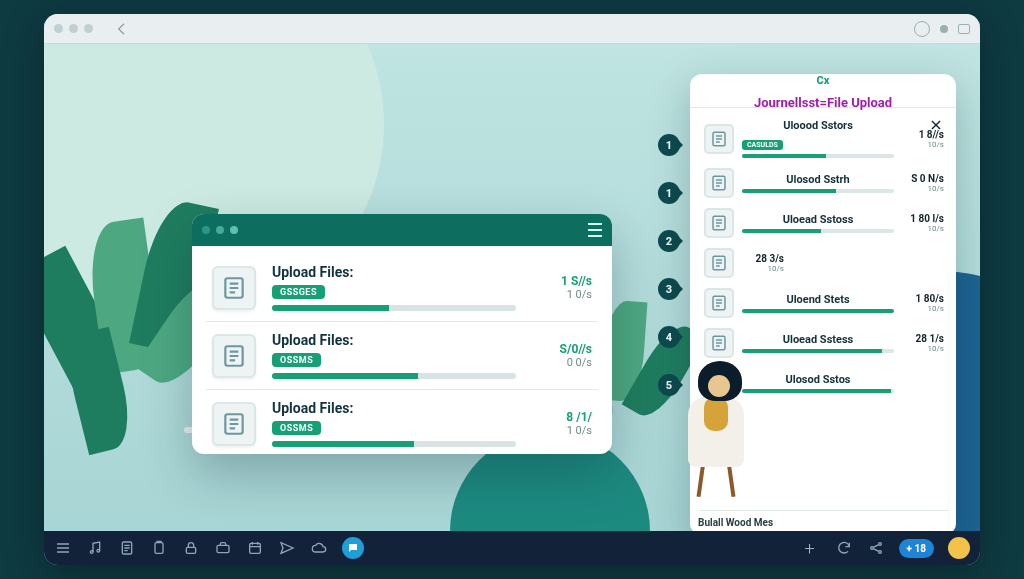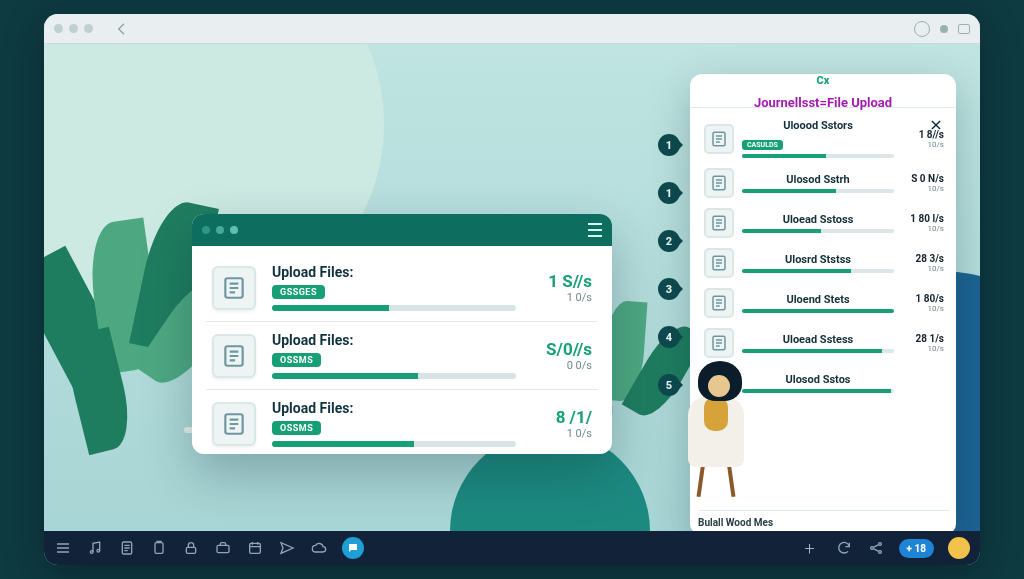--- a/index.html
+++ b/index.html
@@ -96,21 +96,21 @@
     display:flex;align-items:center;justify-content:center;
     box-shadow: inset 0 0 0 2px #dbe6e6, 0 2px 3px rgba(0,0,0,.06);
   }
   .file-icon svg{width:26px;height:26px;}
   .file-main{flex:1;}
   .file-title{font-weight:700;color:#10333f;font-size:14px;}
   .file-badge{display:inline-block;margin-top:3px;background:#17a076;color:#fff;font-size:9px;font-weight:700;padding:2px 8px;border-radius:4px;letter-spacing:.5px;}
   .file-bar{margin-top:6px;height:6px;background:#d8e3e3;border-radius:4px;overflow:hidden;}
   .file-bar .fill{height:100%;background:#17a076;}
   .file-meta{width:60px;text-align:right;}
-  .file-meta .line1{color:#17a076;font-weight:700;font-size:17px;}
+  .file-meta .line1{color:#17a076;font-weight:700;font-size:12px;}
   .file-meta .line2{color:#6e8a8a;font-size:11px;}
 
   
   .upanel {
     position:absolute; right:24px; top:30px;
     width:266px; height:460px;
     background:#fff; border-radius:12px 12px 10px 10px;
     box-shadow:0 14px 40px rgba(10,40,50,.25);
   }
   .upanel-head{
@@ -360,26 +360,20 @@
               <div class="b">10/s</div>
             </div>
           </div>
           <div class="uitem">
             <div class="ic">
               <svg viewBox="0 0 24 24" fill="none" stroke="#6e97a0" stroke-width="2">
                 <rect x="4" y="3" width="16" height="18" rx="2"></rect>
                 <path d="M8 8h8M8 12h8M8 16h5"></path>
               </svg>
             </div>
-            <div class="mid">
-              <div class="t1">Ulosrd Ststss</div>
-              <div class="bar">
-                <div class="f" style="width:72%"></div>
-              </div>
-            </div>
             <div class="rmeta">
               <div class="a">28 3/s</div>
               <div class="b">10/s</div>
             </div>
           </div>
           <div class="uitem">
             <div class="ic">
               <svg viewBox="0 0 24 24" fill="none" stroke="#6e97a0" stroke-width="2">
                 <rect x="4" y="3" width="16" height="18" rx="2"></rect>
                 <path d="M8 8h8M8 12h8M8 16h5"></path>

